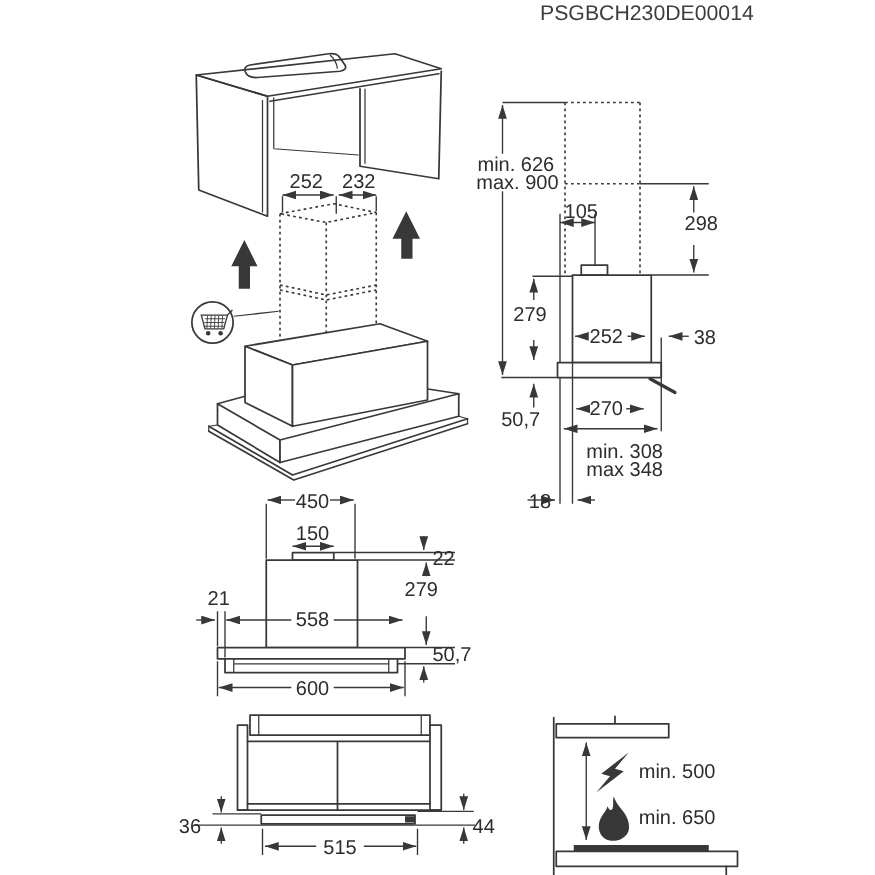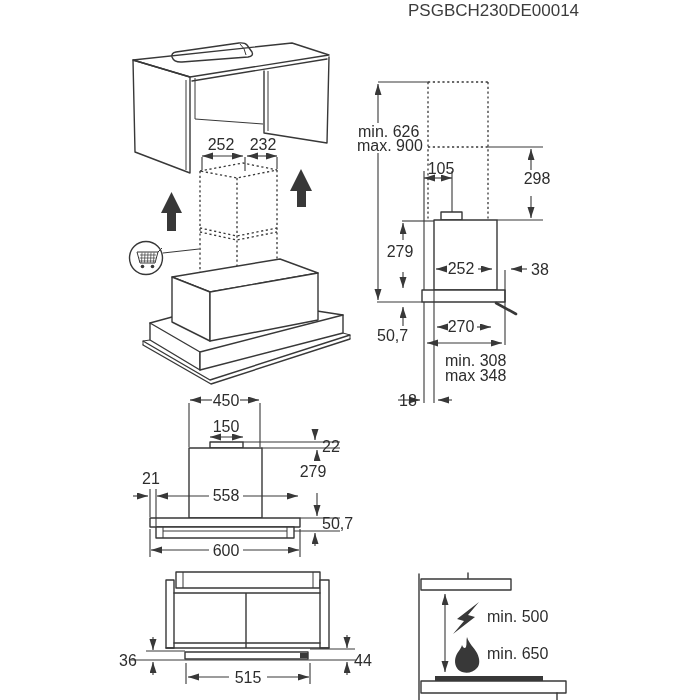--- a/index.html
+++ b/index.html
@@ -1,16 +1,16 @@
 <!DOCTYPE html>
 <html><head>
 <meta charset="utf-8">
 <style>
   html,body{margin:0;padding:0;background:#fff;}
-  .stage{position:relative;width:624px;height:700px;background:#fff;overflow:hidden;}
+  .stage{position:relative;width:624px;height:700px;background:#fff;overflow:hidden;padding-left:24px;}
   svg{display:block;}
   svg text{font-family:"Liberation Sans","DejaVu Sans",sans-serif;font-size:16px;fill:#2d2d2d;}
   .t-title{font-size:17px;fill:#3c3c3c;}
   .mid{text-anchor:middle;}
   .ln{fill:none;stroke:#383838;stroke-width:1.4;stroke-linejoin:round;stroke-linecap:round;}
   .lnw{fill:#ffffff;stroke:#383838;stroke-width:1.4;stroke-linejoin:round;}
   .thin{fill:none;stroke:#383838;stroke-width:1;}
   .dim{fill:none;stroke:#383838;stroke-width:1.1;}
   .dsh{fill:none;stroke:#383838;stroke-width:1.3;stroke-dasharray:2.2 2.6;}
   .blk{fill:#383838;stroke:none;}

